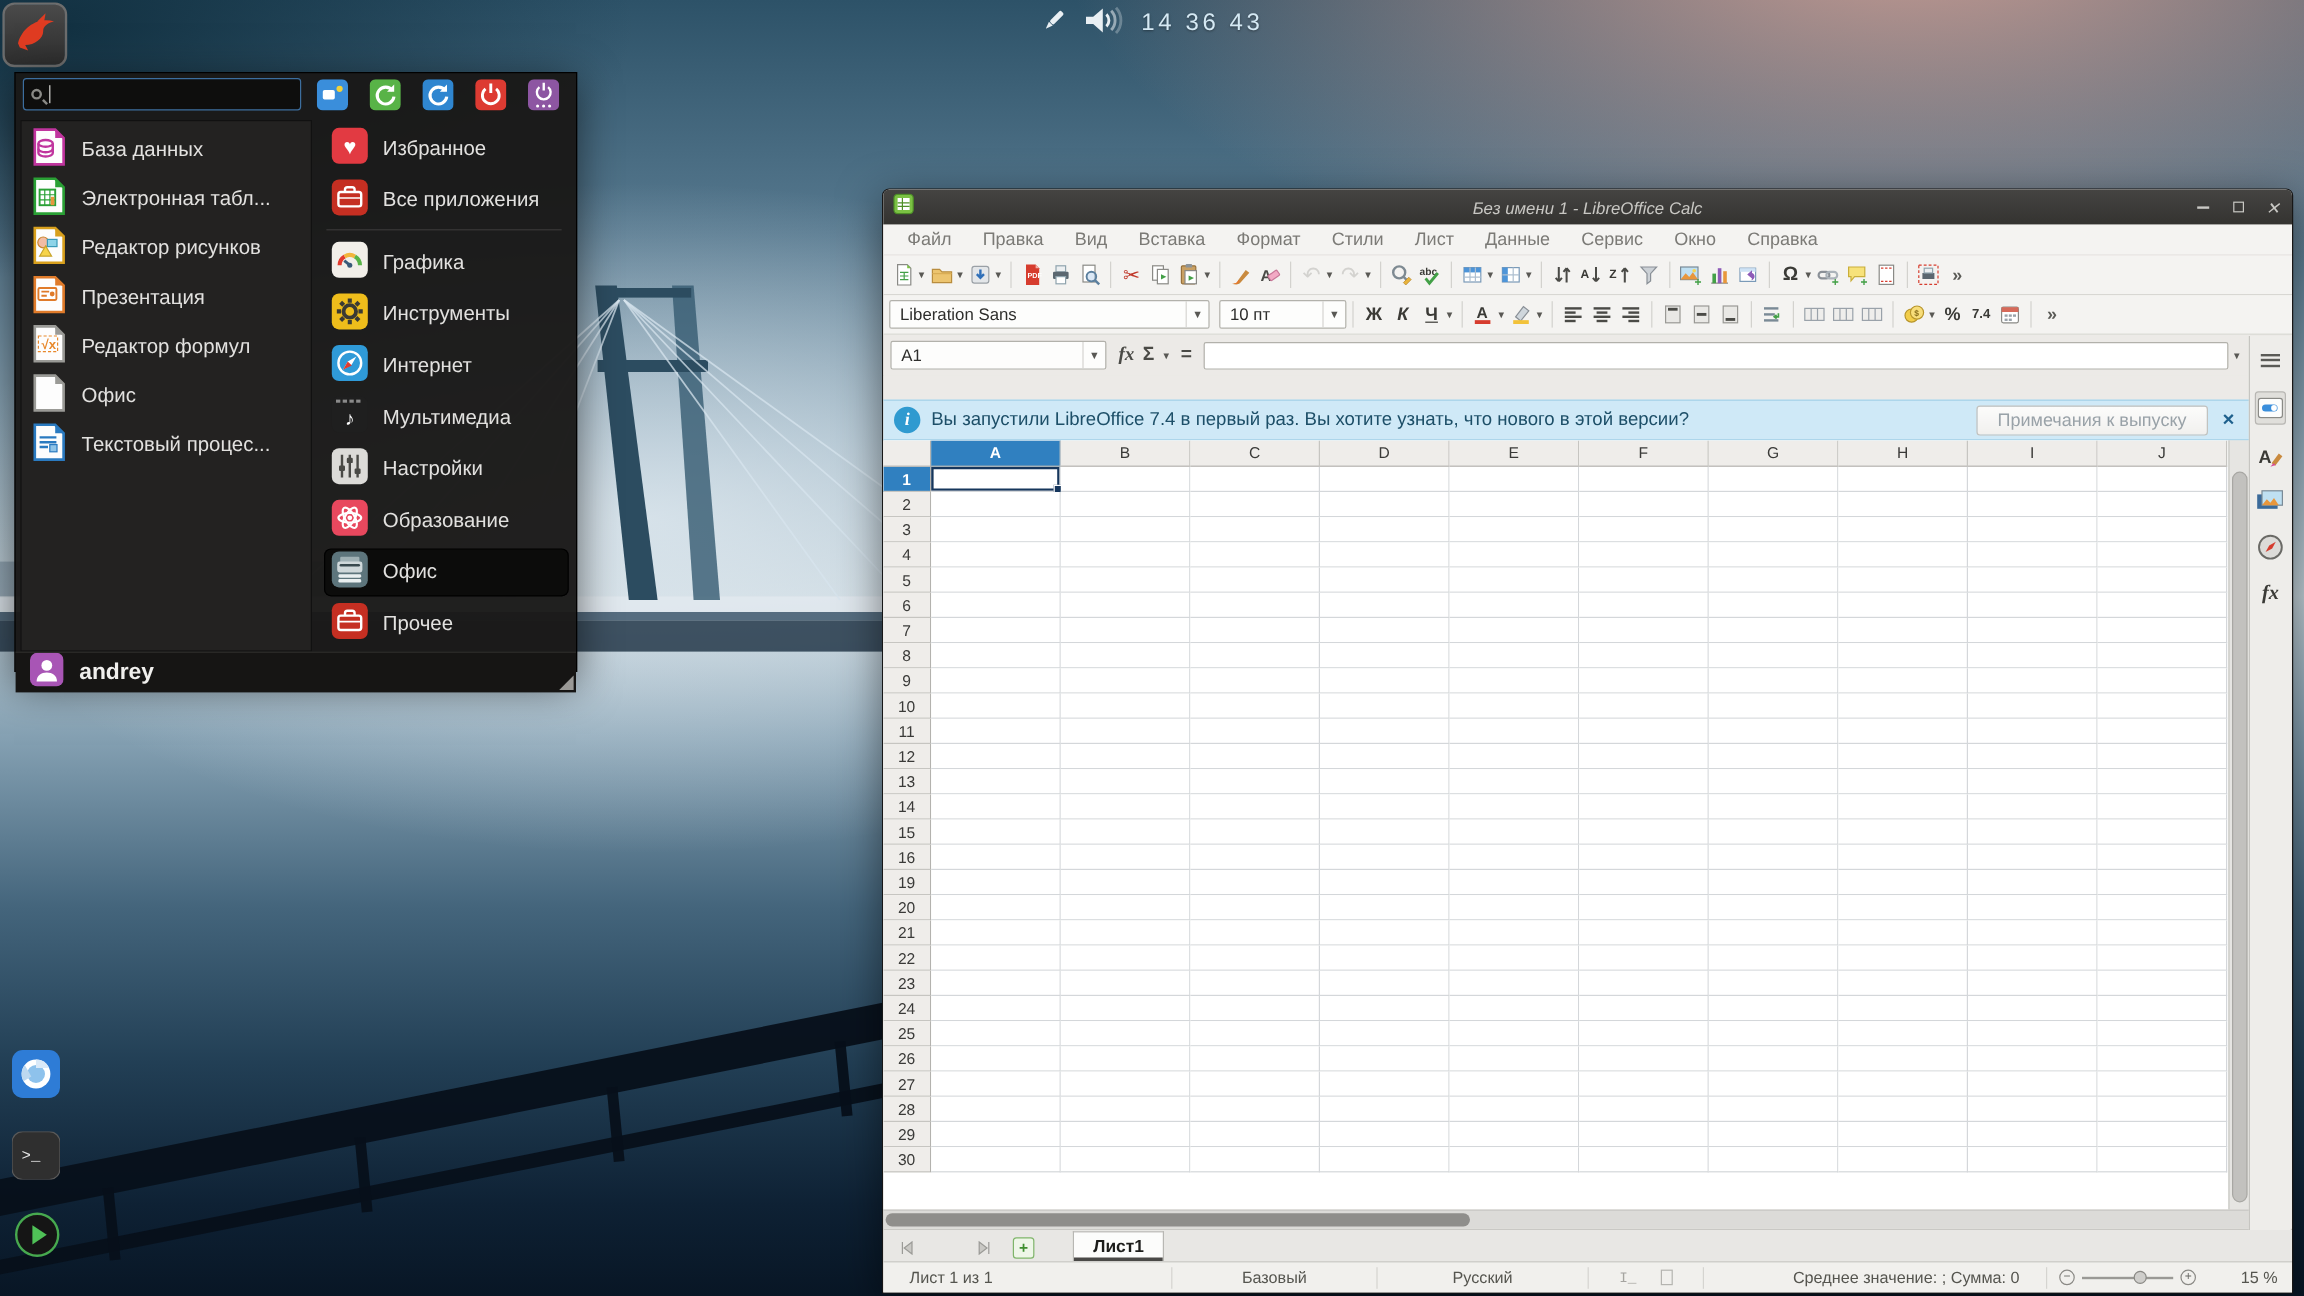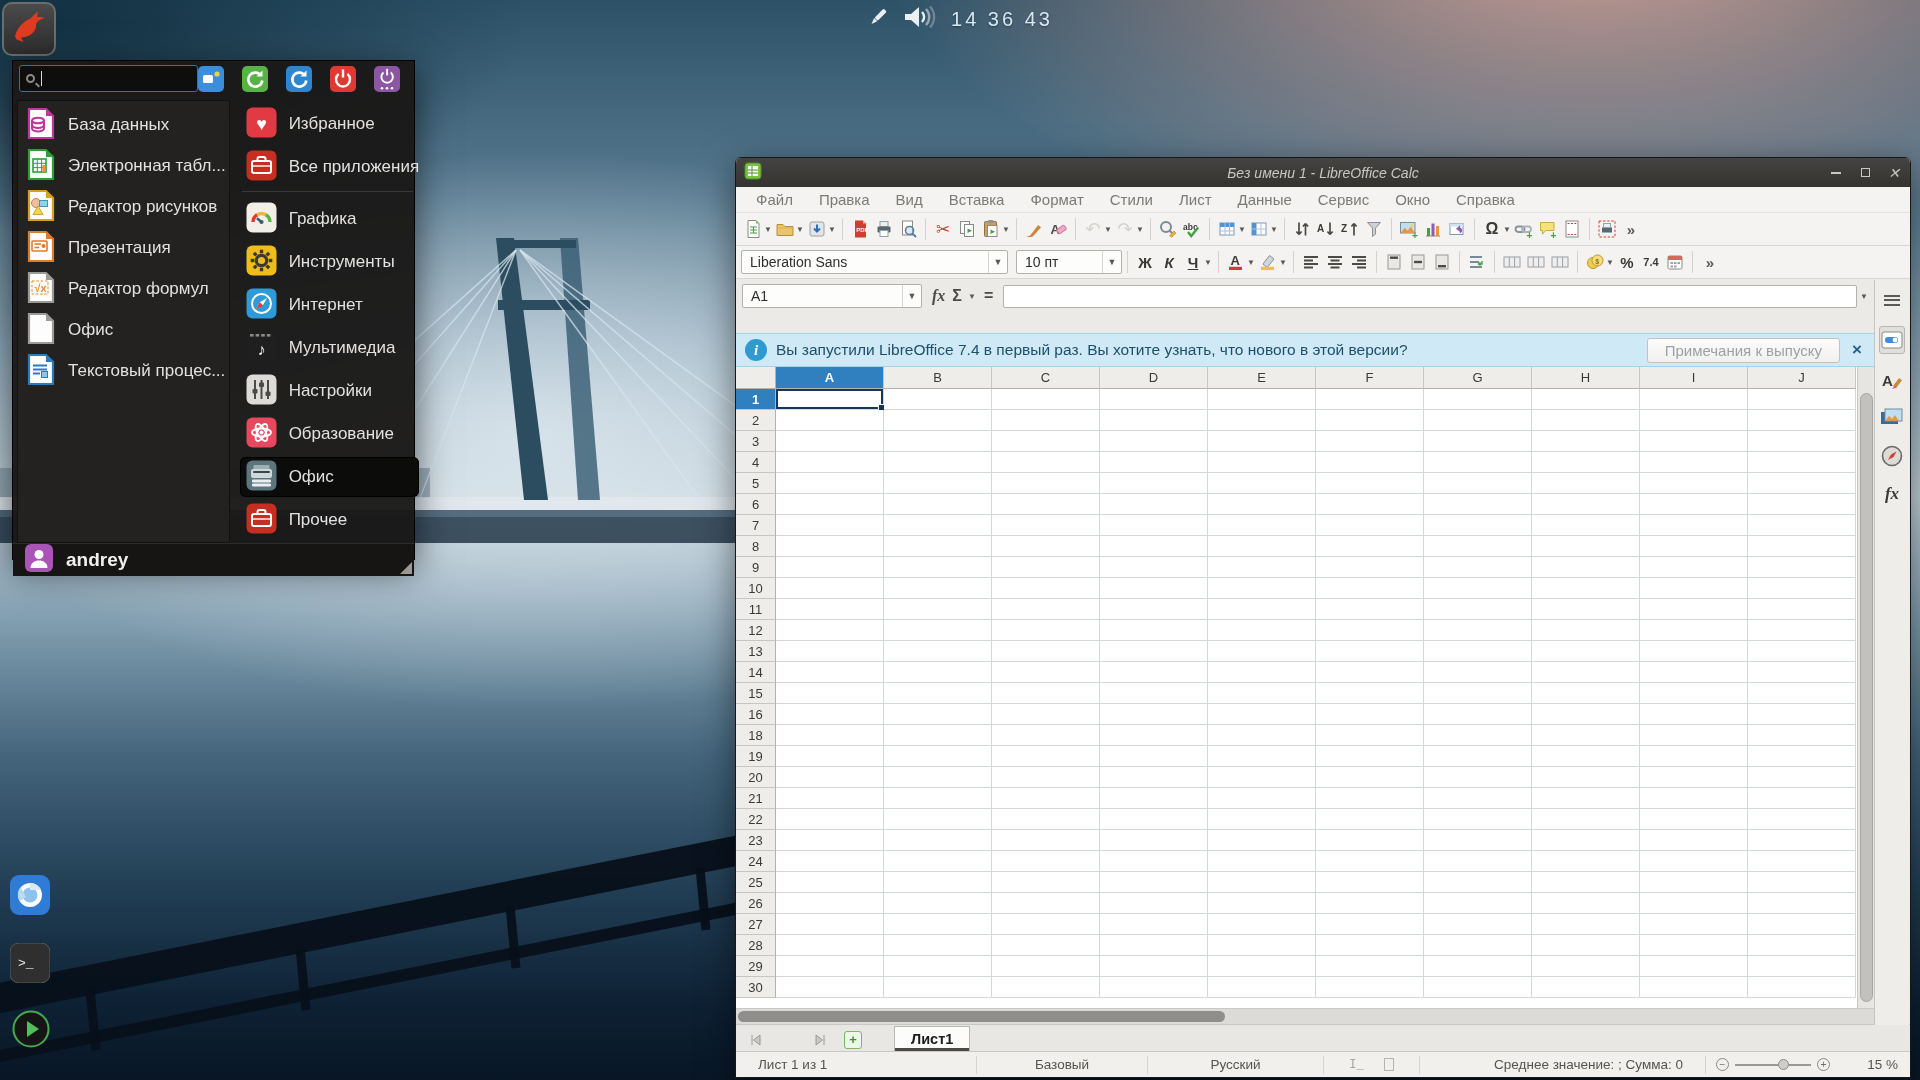--- a/index.html
+++ b/index.html
@@ -18,21 +18,21 @@
 
   
   .toppanel { position:absolute; left:0; top:0; width:100%; height:38px; display:flex; align-items:center; justify-content:center; gap:14px; }
   .clock { color:#d5e9f4; font-size:20px; letter-spacing:3px; text-shadow:0 1px 2px rgba(0,0,0,.4); }
 
   
   .launcher { position:absolute; left:2px; top:2px; width:54px; height:54px; border-radius:10px;
     background:linear-gradient(#4a4a4a,#2e2e2e); border:2px solid #6d6d6d; display:flex; align-items:center; justify-content:center; cursor:pointer; }
 
   
-  .startmenu { position:absolute; left:12px; top:60px; width:403px; height:500px; background:rgba(26,25,24,.97);
+  .startmenu { position:absolute; left:12px; top:60px; width:469px; height:500px; background:rgba(26,25,24,.97);
     border:1px solid #000; box-shadow:0 10px 34px rgba(0,0,0,.6); display:flex; flex-direction:column; color:#e2e1df; }
   .menu-top { height:36px; display:flex; align-items:center; padding:4px 6px; }
   .searchbox { width:232px; height:27px; background:#0e0e0d; border:1px solid #3c6e9e; border-radius:3px; display:flex; align-items:center; padding:0 6px; gap:6px; }
   .lens14 { width:9px; height:9px; border:2px solid #8a8a86; border-radius:50%; position:relative; flex:0 0 auto; }
   .lens14::after { content:""; position:absolute; width:5px; height:2px; background:#8a8a86; transform:rotate(45deg); left:7px; top:8px; }
   .caret { width:1px; height:15px; background:#d8d8d4; }
   .session { margin-left:auto; display:flex; gap:18px; padding-right:8px; }
   .session .sbtn { width:26px; height:26px; cursor:pointer; }
   .menu-body { flex:1; display:flex; padding:4px 4px 0 4px; gap:4px; }
   .apps-col { width:243px; background:#232221; border:1px solid #111; padding:5px 3px; }
@@ -1079,33 +1079,20 @@
               <div class="cell"></div>
               <div class="cell"></div>
               <div class="cell"></div>
               <div class="cell"></div>
               <div class="cell"></div>
               <div class="cell"></div>
               <div class="cell"></div>
               <div class="cell"></div>
             </div>
             <div class="grow">
-              <div class="rhdr">18</div>
-              <div class="cell"></div>
-              <div class="cell"></div>
-              <div class="cell"></div>
-              <div class="cell"></div>
-              <div class="cell"></div>
-              <div class="cell"></div>
-              <div class="cell"></div>
-              <div class="cell"></div>
-              <div class="cell"></div>
-              <div class="cell"></div>
-            </div>
-            <div class="grow">
               <div class="rhdr">19</div>
               <div class="cell"></div>
               <div class="cell"></div>
               <div class="cell"></div>
               <div class="cell"></div>
               <div class="cell"></div>
               <div class="cell"></div>
               <div class="cell"></div>
               <div class="cell"></div>
               <div class="cell"></div>

